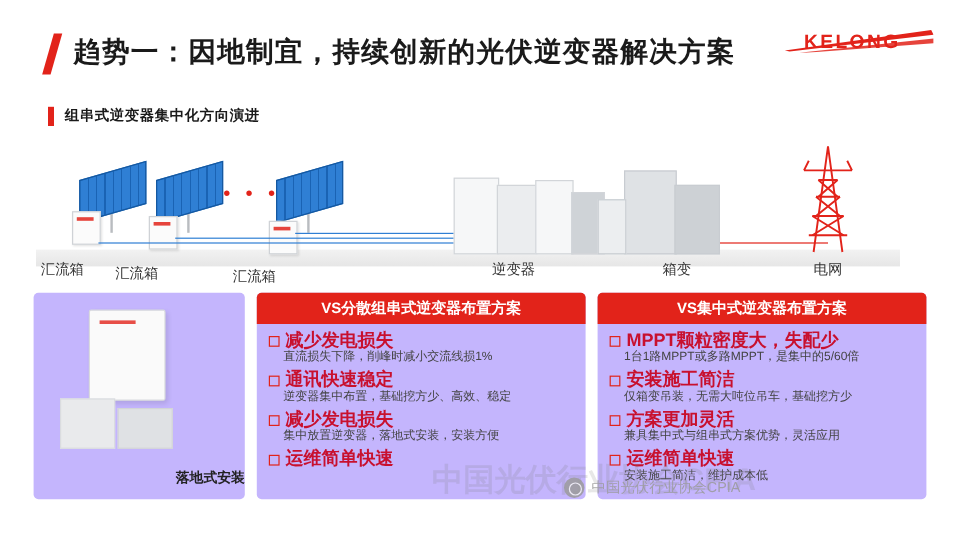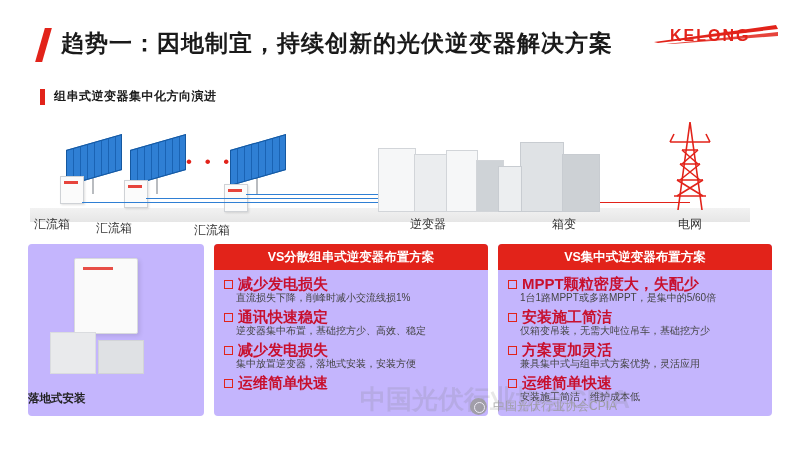--- a/index.html
+++ b/index.html
@@ -96,21 +96,21 @@
 
   
   .ph-inv{
     position:absolute;left:46px;top:14px;width:62px;height:74px;background:#fafafa;
     border:1px solid #d8dadd;border-radius:2px;box-shadow:2px 2px 4px rgba(0,0,0,.10);
   }
   .ph-inv:after{content:"";position:absolute;left:8px;top:8px;width:30px;height:3px;background:#e2231a;opacity:.8;}
   .ph-base1{position:absolute;left:22px;top:88px;width:44px;height:40px;background:#e9eaec;border:1px solid #dadcdf;}
   .ph-base2{position:absolute;left:70px;top:96px;width:44px;height:32px;background:#dfe1e4;border:1px solid #d2d4d7;}
   .ph-cap{
-    position:absolute;left:0;right:0;bottom:10px;text-align:left;font-size:11.5px;color:#222;font-weight:bold;
+    position:absolute;left:0;right:0;bottom:10px;text-align:right;font-size:11.5px;color:#222;font-weight:bold;
   }
 
   
   .watermark{
     position:absolute;left:470px;top:398px;display:flex;align-items:center;
     color:#9b9b9b;font-size:12px;opacity:.85;
   }
   .wm-logo{
     width:17px;height:17px;border-radius:50%;background:#9b9b9b;margin-right:6px;position:relative;
   }

